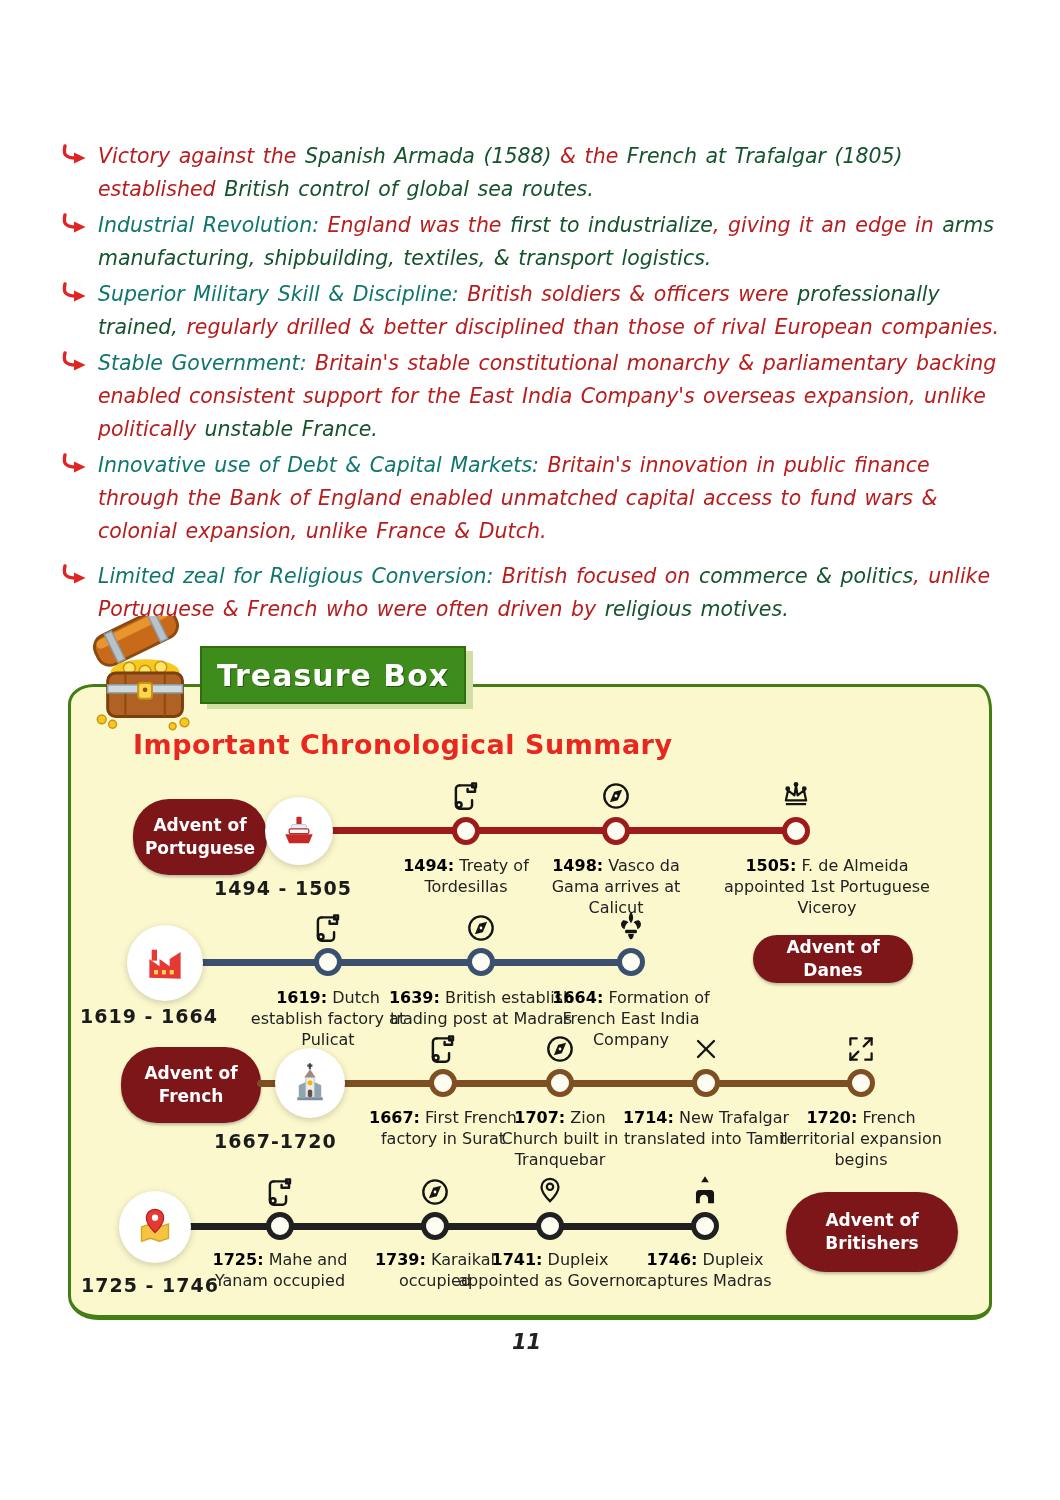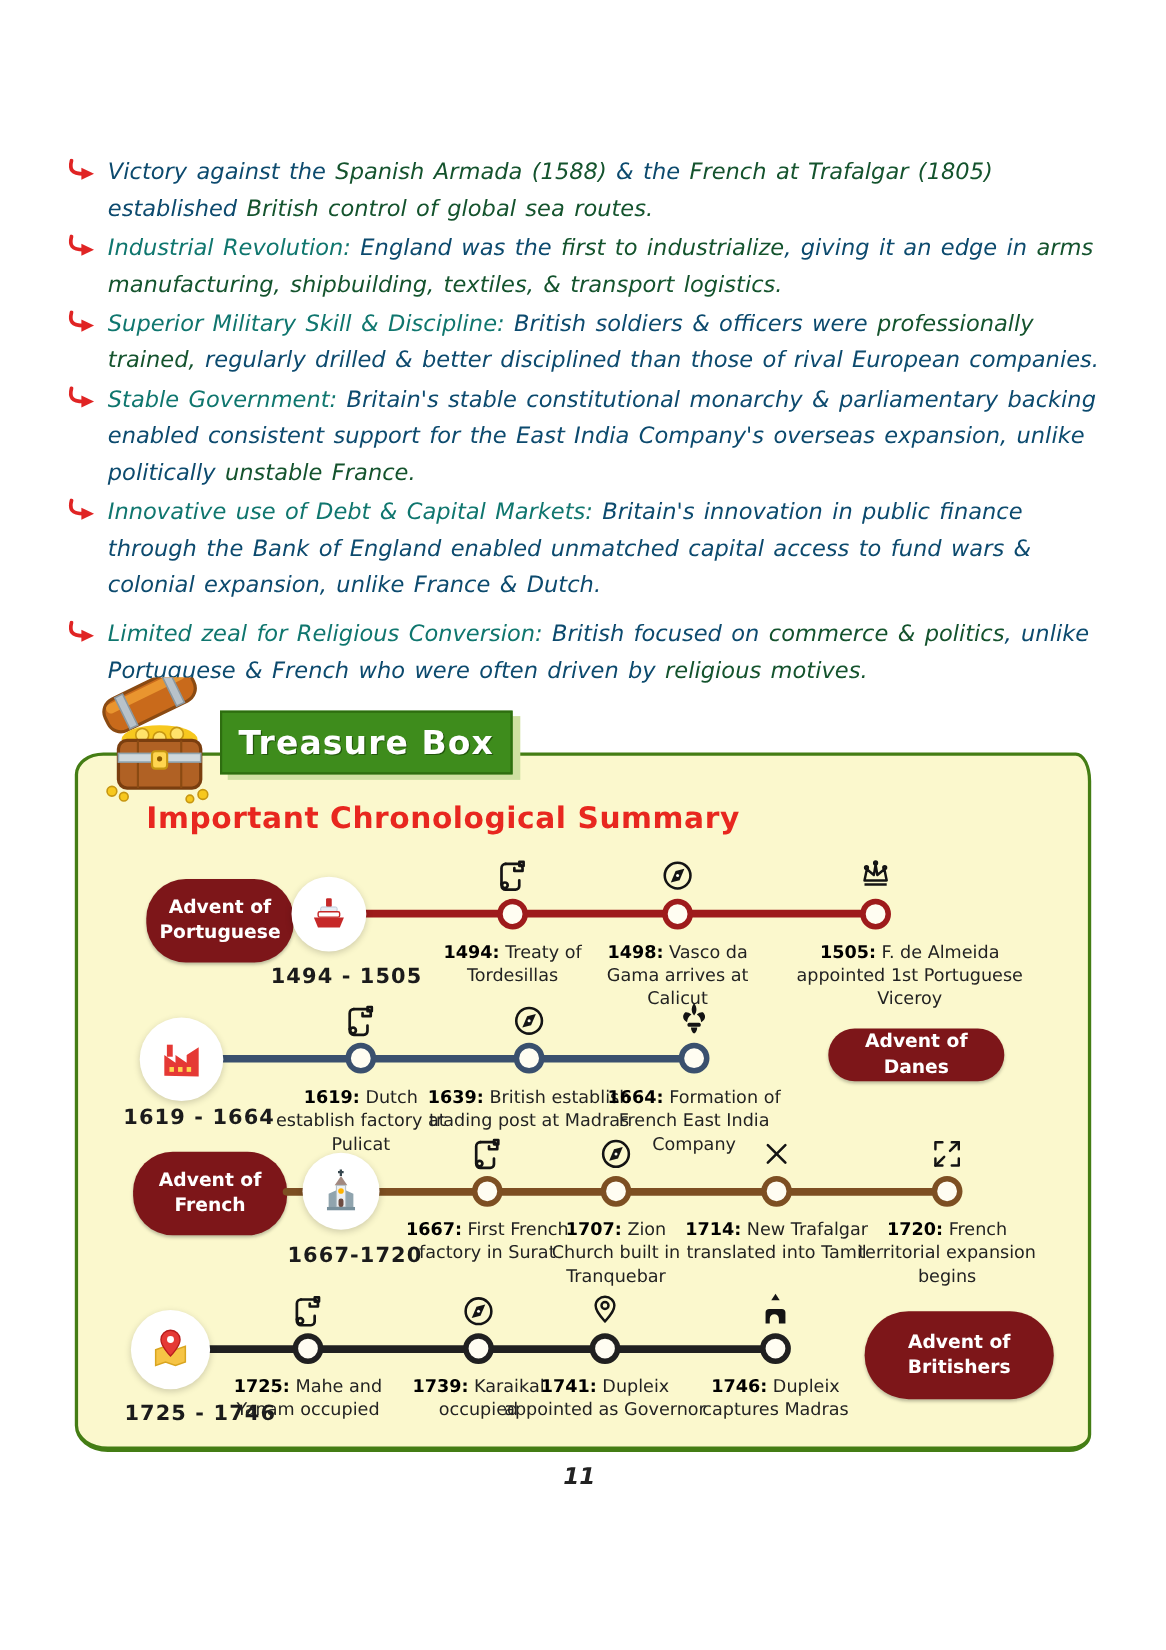--- a/index.html
+++ b/index.html
@@ -3,21 +3,21 @@
 <meta charset="utf-8">
 <style>
   html,body{margin:0;padding:0;background:#fff;}
   .page{position:relative;width:1060px;height:1500px;background:#ffffff;overflow:hidden;
         font-family:"DejaVu Sans", sans-serif;}
   
   .notes{position:absolute;left:62px;top:140px;width:950px;font-style:italic;
          font-size:20.5px;line-height:33px;word-spacing:2px;}
   .bullet{position:relative;padding-left:36px;margin-bottom:3px;}
   .arrow{position:absolute;left:-2px;top:4px;width:30px;height:24px;}
-  .ink-blue{color:#0c4a6e;font-style:italic;}
+  .ink-blue{color:#b91c1c;font-style:italic;}
   .ink-pink{color:#14532d;}
   .ink-green{color:#0f766e;}
   
   .chest{position:absolute;left:86px;top:616px;width:128px;height:120px;z-index:5;}
   .banner{position:absolute;left:200px;top:646px;width:262px;height:54px;z-index:4;
           background:#3e8c1c;border:2px solid #2e6d10;box-shadow:7px 5px 0 #cfe0a2;
           display:flex;align-items:center;justify-content:center;}
   .banner span{color:#ffffff;font-weight:bold;font-size:30px;letter-spacing:1px;
           text-shadow:1px 1px 0 #23570c;}
   
@@ -29,21 +29,21 @@
   .tl{position:absolute;left:0;top:0;width:100%;height:100%;}
   .pill{position:absolute;background:#7d1619;color:#fff;font-weight:bold;font-size:17px;
         display:flex;align-items:center;justify-content:center;text-align:center;
         line-height:1.35;border-radius:36px;box-shadow:0 2px 3px rgba(0,0,0,.25);padding:0 10px;box-sizing:border-box;}
   .tline{position:absolute;height:7px;border-radius:4px;background:var(--line);}
   .node{position:absolute;width:18px;height:18px;border-radius:50%;background:#fffdf2;
         border:5px solid var(--line);box-sizing:content-box;}
   .startc{position:absolute;border-radius:50%;background:#ffffff;box-shadow:0 2px 7px rgba(0,0,0,.18);
         display:flex;align-items:center;justify-content:center;}
   .evicon{position:absolute;width:34px;height:34px;}
-  .range{position:absolute;width:170px;text-align:right;font-weight:bold;font-size:19px;
+  .range{position:absolute;width:170px;text-align:left;font-weight:bold;font-size:19px;
          color:#1b1b1b;letter-spacing:1px;}
   .ev{position:absolute;text-align:center;font-size:16px;color:#222;line-height:1.32;}
   .ev .yr{font-weight:bold;color:#000000;}
   .pagenum{position:absolute;left:512px;top:1330px;font-size:21px;font-weight:bold;
            font-style:italic;color:#222;}
   svg{display:block;}
   .hidden-defs{position:absolute;width:0;height:0;overflow:hidden;}
 </style>
 </head>
 <body>

